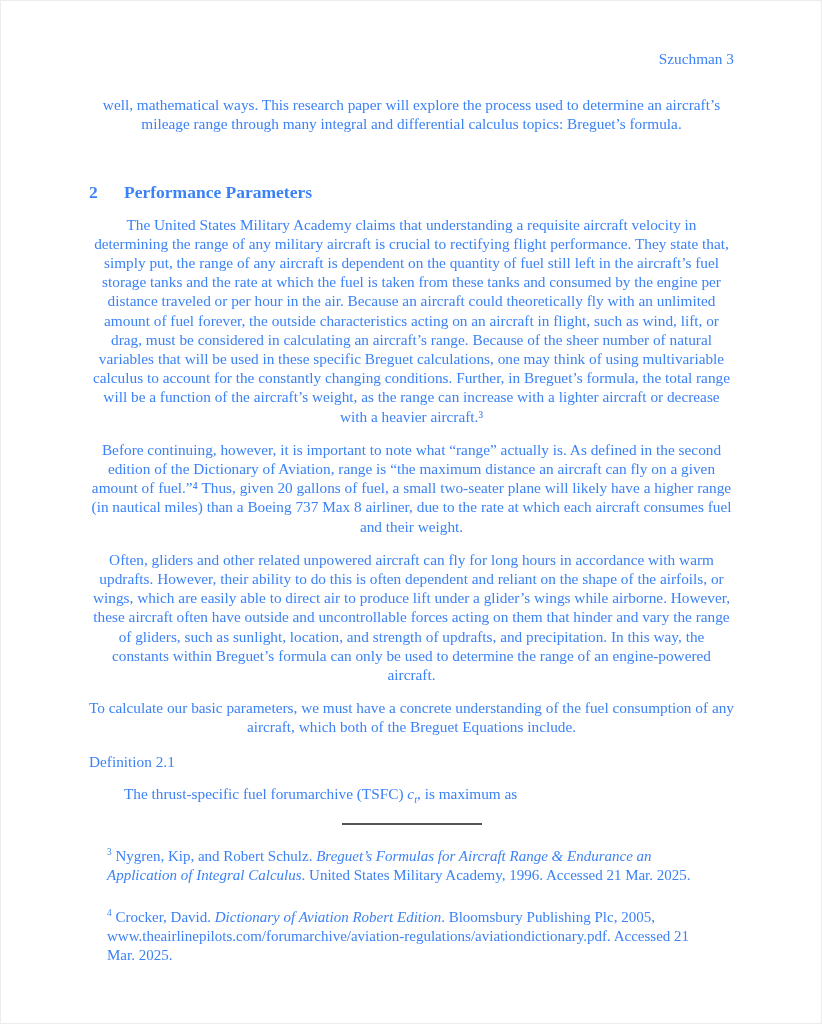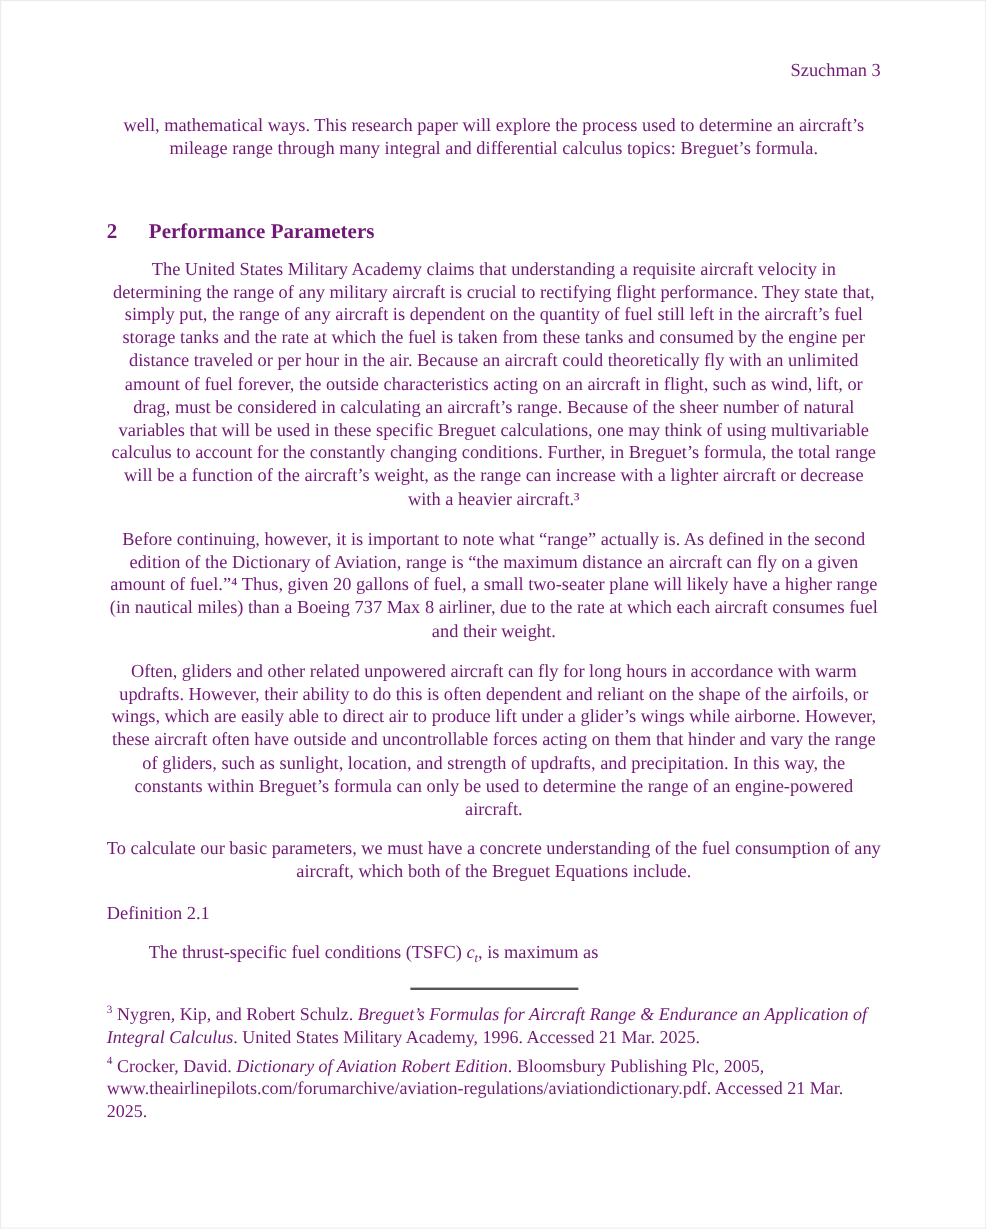--- a/index.html
+++ b/index.html
@@ -4,21 +4,21 @@
 <style>
   html, body { margin: 0; padding: 0; background: #ffffff; }
   .page {
     position: relative;
     width: 822px;
     height: 1024px;
     background: #ffffff;
     box-sizing: border-box;
     border: 1px solid #ececec;
     font-family: "Liberation Serif", "DejaVu Serif", serif;
-    color: #701a75;
+    color: #3b82f6;
     overflow: hidden;
   }
   .content {
     position: absolute;
     top: 48px;
     left: 88px;
     width: 645px;
   }
   .running-header {
     text-align: right;
@@ -62,21 +62,21 @@
     margin-top: 14px;
     width: 140px;
     border: 0;
     border-top: 2px solid #555555;
   }
   .footnotes {
     margin-top: 4px;
     font-size: 15.0px;
     line-height: 19.2px;
   }
-  .footnote { margin: 0; }
+  .footnote { margin: 18px; }
   .seg-italic { font-style: italic; }
   .seg-sub-italic { font-style: italic; font-size: 0.68em; vertical-align: sub; }
   .seg-sup { font-size: 0.62em; vertical-align: super; }
 </style>
 </head>
 <body>
 
 <div class="page">
   <div class="content">
 
@@ -92,21 +92,21 @@
     <p class="body-para first-after-heading">The United States Military Academy claims that understanding a requisite aircraft velocity in determining the range of any military aircraft is crucial to rectifying flight performance. They state that, simply put, the range of any aircraft is dependent on the quantity of fuel still left in the aircraft’s fuel storage tanks and the rate at which the fuel is taken from these tanks and consumed by the engine per distance traveled or per hour in the air. Because an aircraft could theoretically fly with an unlimited amount of fuel forever, the outside characteristics acting on an aircraft in flight, such as wind, lift, or drag, must be considered in calculating an aircraft’s range. Because of the sheer number of natural variables that will be used in these specific Breguet calculations, one may think of using multivariable calculus to account for the constantly changing conditions. Further, in Breguet’s formula, the total range will be a function of the aircraft’s weight, as the range can increase with a lighter aircraft or decrease with a heavier aircraft.³</p>
 
     <p class="body-para">Before continuing, however, it is important to note what “range” actually is. As defined in the second edition of the Dictionary of Aviation, range is “the maximum distance an aircraft can fly on a given amount of fuel.”⁴ Thus, given 20 gallons of fuel, a small two-seater plane will likely have a higher range (in nautical miles) than a Boeing 737 Max 8 airliner, due to the rate at which each aircraft consumes fuel and their weight.</p>
 
     <p class="body-para">Often, gliders and other related unpowered aircraft can fly for long hours in accordance with warm updrafts. However, their ability to do this is often dependent and reliant on the shape of the airfoils, or wings, which are easily able to direct air to produce lift under a glider’s wings while airborne. However, these aircraft often have outside and uncontrollable forces acting on them that hinder and vary the range of gliders, such as sunlight, location, and strength of updrafts, and precipitation. In this way, the constants within Breguet’s formula can only be used to determine the range of an engine-powered aircraft.</p>
 
     <p class="body-para">To calculate our basic parameters, we must have a concrete understanding of the fuel consumption of any aircraft, which both of the Breguet Equations include.</p>
 
     <p class="definition-label">Definition 2.1</p>
 
-    <p class="definition-body"><span>The thrust-specific fuel conditions (TSFC) </span><span class="seg-italic">c</span><span class="seg-sub-italic">t</span><span>, is maximum as</span></p>
+    <p class="definition-body"><span>The thrust-specific fuel forumarchive (TSFC) </span><span class="seg-italic">c</span><span class="seg-sub-italic">t</span><span>, is maximum as</span></p>
 
     <hr class="footnote-rule">
 
     <div class="footnotes">
       <p class="footnote"><span class="seg-sup">3</span><span> Nygren, Kip, and Robert Schulz. </span><span class="seg-italic">Breguet’s Formulas for Aircraft Range &amp; Endurance an Application of Integral Calculus</span><span>. United States Military Academy, 1996. Accessed 21 Mar. 2025.</span></p>
       <p class="footnote"><span class="seg-sup">4</span><span> Crocker, David. </span><span class="seg-italic">Dictionary of Aviation Robert Edition</span><span>. Bloomsbury Publishing Plc, 2005, www.theairlinepilots.com/forumarchive/aviation-regulations/aviationdictionary.pdf. Accessed 21 Mar. 2025.</span></p>
     </div>
 
   </div>
 </div>

